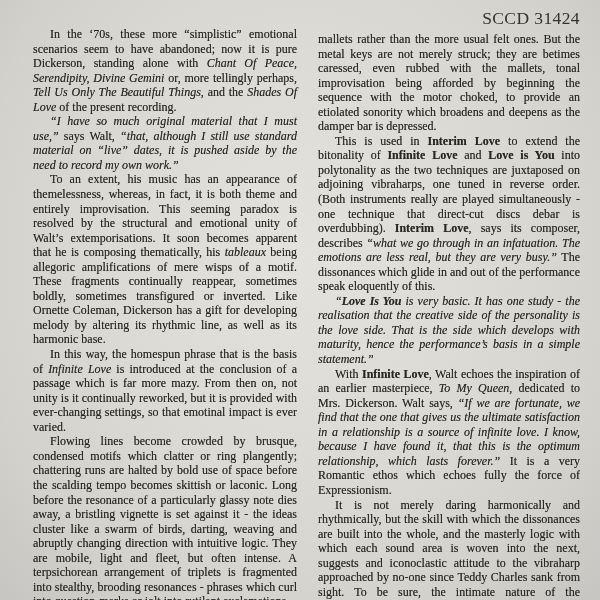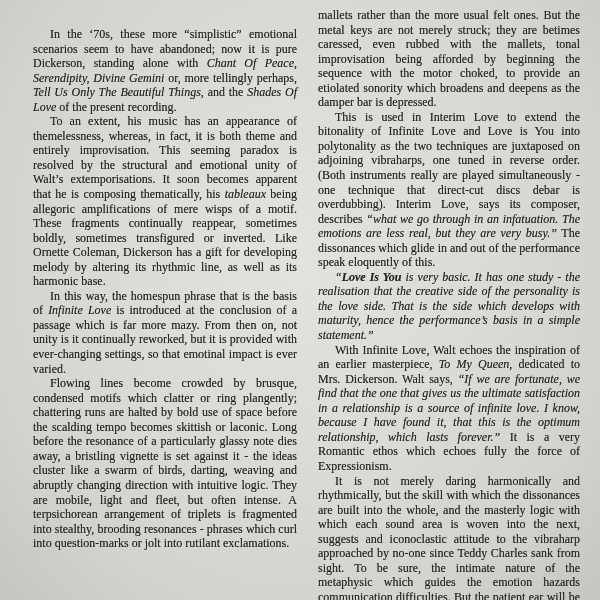--- a/index.html
+++ b/index.html
@@ -19,34 +19,36 @@
     text-align:right;letter-spacing:.4px;
     margin:0 0 4px 0;color:#34332c;
   }
   .para{
     margin:0;font-size:12px;line-height:14.55px;
     text-align:justify;
     text-shadow:0 0 .5px rgba(45,44,36,.55);
   }
   .indent{text-indent:17px;}
   .it{font-style:italic;}
-  .bd{font-weight:normal;}
+  .bd{font-weight:bold;}
   .bi{font-weight:bold;font-style:italic;}
 </style>
 </head>
 <body>
 
 <div class="page">
   <div class="col col-left">
       <p class="para indent"><span>In the ‘70s, these more “simplistic” emotional scenarios seem to have abandoned; now it is pure Dickerson, standing alone with </span><span class="it">Chant Of Peace, Serendipity, Divine Gemini</span><span> or, more tellingly perhaps, </span><span class="it">Tell Us Only The Beautiful Things</span><span>, and the </span><span class="it">Shades Of Love</span><span> of the present recording.</span></p>
+      <p class="para indent"><span class="it">“I have so much original material that I must use,”</span><span> says Walt, </span><span class="it">“that, although I still use standard material on “live” dates, it is pushed aside by the need to record my own work.”</span></p>
       <p class="para indent"><span>To an extent, his music has an appearance of themelessness, whereas, in fact, it is both theme and entirely improvisation. This seeming paradox is resolved by the structural and emotional unity of Walt’s extemporisations. It soon becomes apparent that he is composing thematically, his </span><span class="it">tableaux</span><span> being allegoric amplifications of mere wisps of a motif. These fragments continually reappear, sometimes boldly, sometimes transfigured or inverted. Like Ornette Coleman, Dickerson has a gift for developing melody by altering its rhythmic line, as well as its harmonic base.</span></p>
       <p class="para indent"><span>In this way, the homespun phrase that is the basis of </span><span class="it">Infinite Love</span><span> is introduced at the conclusion of a passage which is far more mazy. From then on, not unity is it continually reworked, but it is provided with ever-changing settings, so that emotinal impact is ever varied.</span></p>
       <p class="para indent"><span>Flowing lines become crowded by brusque, condensed motifs which clatter or ring plangently; chattering runs are halted by bold use of space before the scalding tempo becomes skittish or laconic. Long before the resonance of a particularly glassy note dies away, a bristling vignette is set against it - the ideas cluster like a swarm of birds, darting, weaving and abruptly changing direction with intuitive logic. They are mobile, light and fleet, but often intense. A terpsichorean arrangement of triplets is fragmented into stealthy, brooding resonances - phrases which curl into question-marks or jolt into rutilant exclamations.</span></p>
     </div>
   <div class="col col-right">
+    <div class="catalog">SCCD 31424</div>
     <div>
         <p class="para"><span>mallets rather than the more usual felt ones. But the metal keys are not merely struck; they are betimes caressed, even rubbed with the mallets, tonal improvisation being afforded by beginning the sequence with the motor choked, to provide an etiolated sonority which broadens and deepens as the damper bar is depressed.</span></p>
         <p class="para indent"><span>This is used in </span><span class="bd">Interim Love</span><span> to extend the bitonality of </span><span class="bd">Infinite Love</span><span> and </span><span class="bd">Love is You</span><span> into polytonality as the two techniques are juxtaposed on adjoining vibraharps, one tuned in reverse order. (Both instruments really are played simultaneously - one technique that direct-cut discs debar is overdubbing). </span><span class="bd">Interim Love</span><span>, says its composer, describes </span><span class="it">“what we go through in an infatuation. The emotions are less real, but they are very busy.”</span><span> The dissonances which glide in and out of the performance speak eloquently of this.</span></p>
         <p class="para indent"><span class="it">“</span><span class="bi">Love Is You</span><span class="it"> is very basic. It has one study - the realisation that the creative side of the personality is the love side. That is the side which develops with maturity, hence the performance’s basis in a simple statement.”</span></p>
         <p class="para indent"><span>With </span><span class="bd">Infinite Love</span><span>, Walt echoes the inspiration of an earlier masterpiece, </span><span class="it">To My Queen</span><span>, dedicated to Mrs. Dickerson. Walt says, </span><span class="it">“If we are fortunate, we find that the one that gives us the ultimate satisfaction in a relationship is a source of infinite love. I know, because I have found it, that this is the optimum relationship, which lasts forever.”</span><span> It is a very Romantic ethos which echoes fully the force of Expressionism.</span></p>
         <p class="para indent"><span>It is not merely daring harmonically and rhythmically, but the skill with which the dissonances are built into the whole, and the masterly logic with which each sound area is woven into the next, suggests and iconoclastic attitude to the vibraharp approached by no-one since Teddy Charles sank from sight. To be sure, the intimate nature of the metaphysic which guides the emotion hazards communication difficulties. But the patient ear will be rewarded by diversified narratives of absorbing profundity.</span></p>
       </div>
 
   </div>
 </div>

